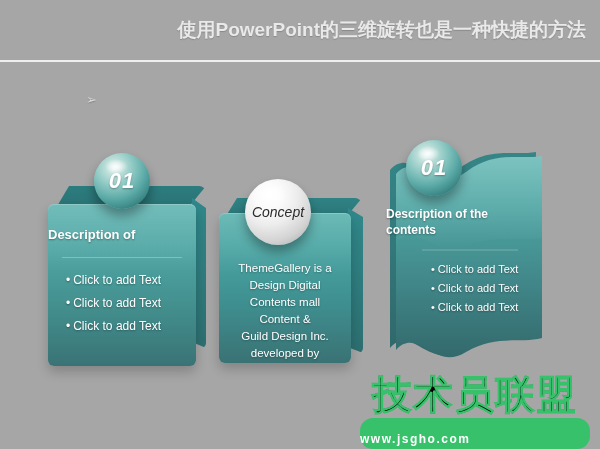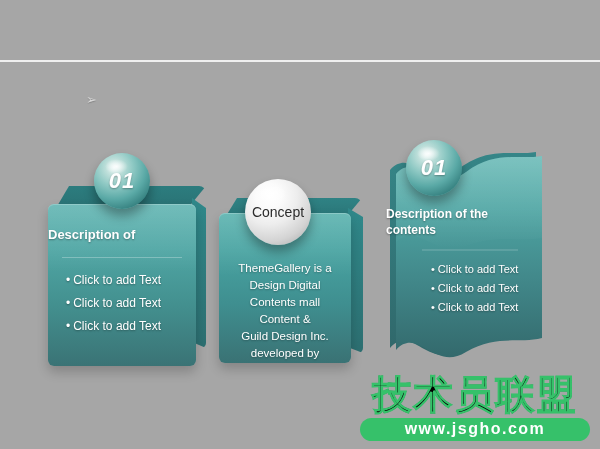--- a/index.html
+++ b/index.html
@@ -98,20 +98,21 @@
       radial-gradient(circle at 36% 26%, #eaf6f4 0%, #bcded9 16%, #8fc9c4 34%, #5aa9a6 58%, #35807f 80%, #2a6a6b 100%);
   }
   .sphere-teal::before{
     content:"";position:absolute;left:20%;top:11%;width:40%;height:26%;
     border-radius:50%;
     background:radial-gradient(ellipse at center, rgba(255,255,255,.88), rgba(255,255,255,0) 70%);
   }
   .sphere-silver{
     background:
       radial-gradient(circle at 36% 26%, #ffffff 0%, #fbfbfb 20%, #ededed 44%, #d3d3d3 70%, #b4b4b4 88%, #9e9e9e 100%);
+    font-style: italic;
   }
   .sphere-silver::before{
     content:"";position:absolute;left:18%;top:9%;width:44%;height:28%;
     border-radius:50%;
     background:radial-gradient(ellipse at center, rgba(255,255,255,.95), rgba(255,255,255,0) 72%);
   }
   .sphere-num{
     position:relative;z-index:3;
     font-style:italic;font-weight:700;color:#ffffff;
     letter-spacing:1px;
@@ -131,30 +132,31 @@
   .watermark{position:absolute;left:360px;top:374px;width:230px;z-index:40;}
   .wm-cn{
     font-size:39px;font-weight:700;color:#000000;
     letter-spacing:2px;line-height:42px;white-space:nowrap;
     text-align:center;
     -webkit-text-stroke:1px #36c16a;
   }
   .wm-url{
     margin-top:2px;
     background:#36c16a;border-radius:13px;
-    color:#ffffff;font-weight:700;font-size:16px;letter-spacing:1.5px;
-    text-align:center;padding:2px 0 3px;
+    color:#ffffff;font-weight:700;font-size:12px;letter-spacing:1.5px;
+    padding:14px 0 3px;
     white-space:nowrap;
   }
 </style>
 </head>
 <body>
 
 <div class="slide">
 
+  <div class="title">使用PowerPoint的三维旋转也是一种快捷的方法</div>
   <div class="rule"></div>
 
   <div class="subtitle-row">
     <span class="sub-arrow">➢</span>
   </div>
 
   <div class="card" style="left:48px;top:186px;width:160px;height:180px;">
 
     <div class="box-top" style="left:8px;top:0;width:150px;height:22px;
                 clip-path:polygon(0 100%, 13px 0, 100% 0, 88% 100%);

